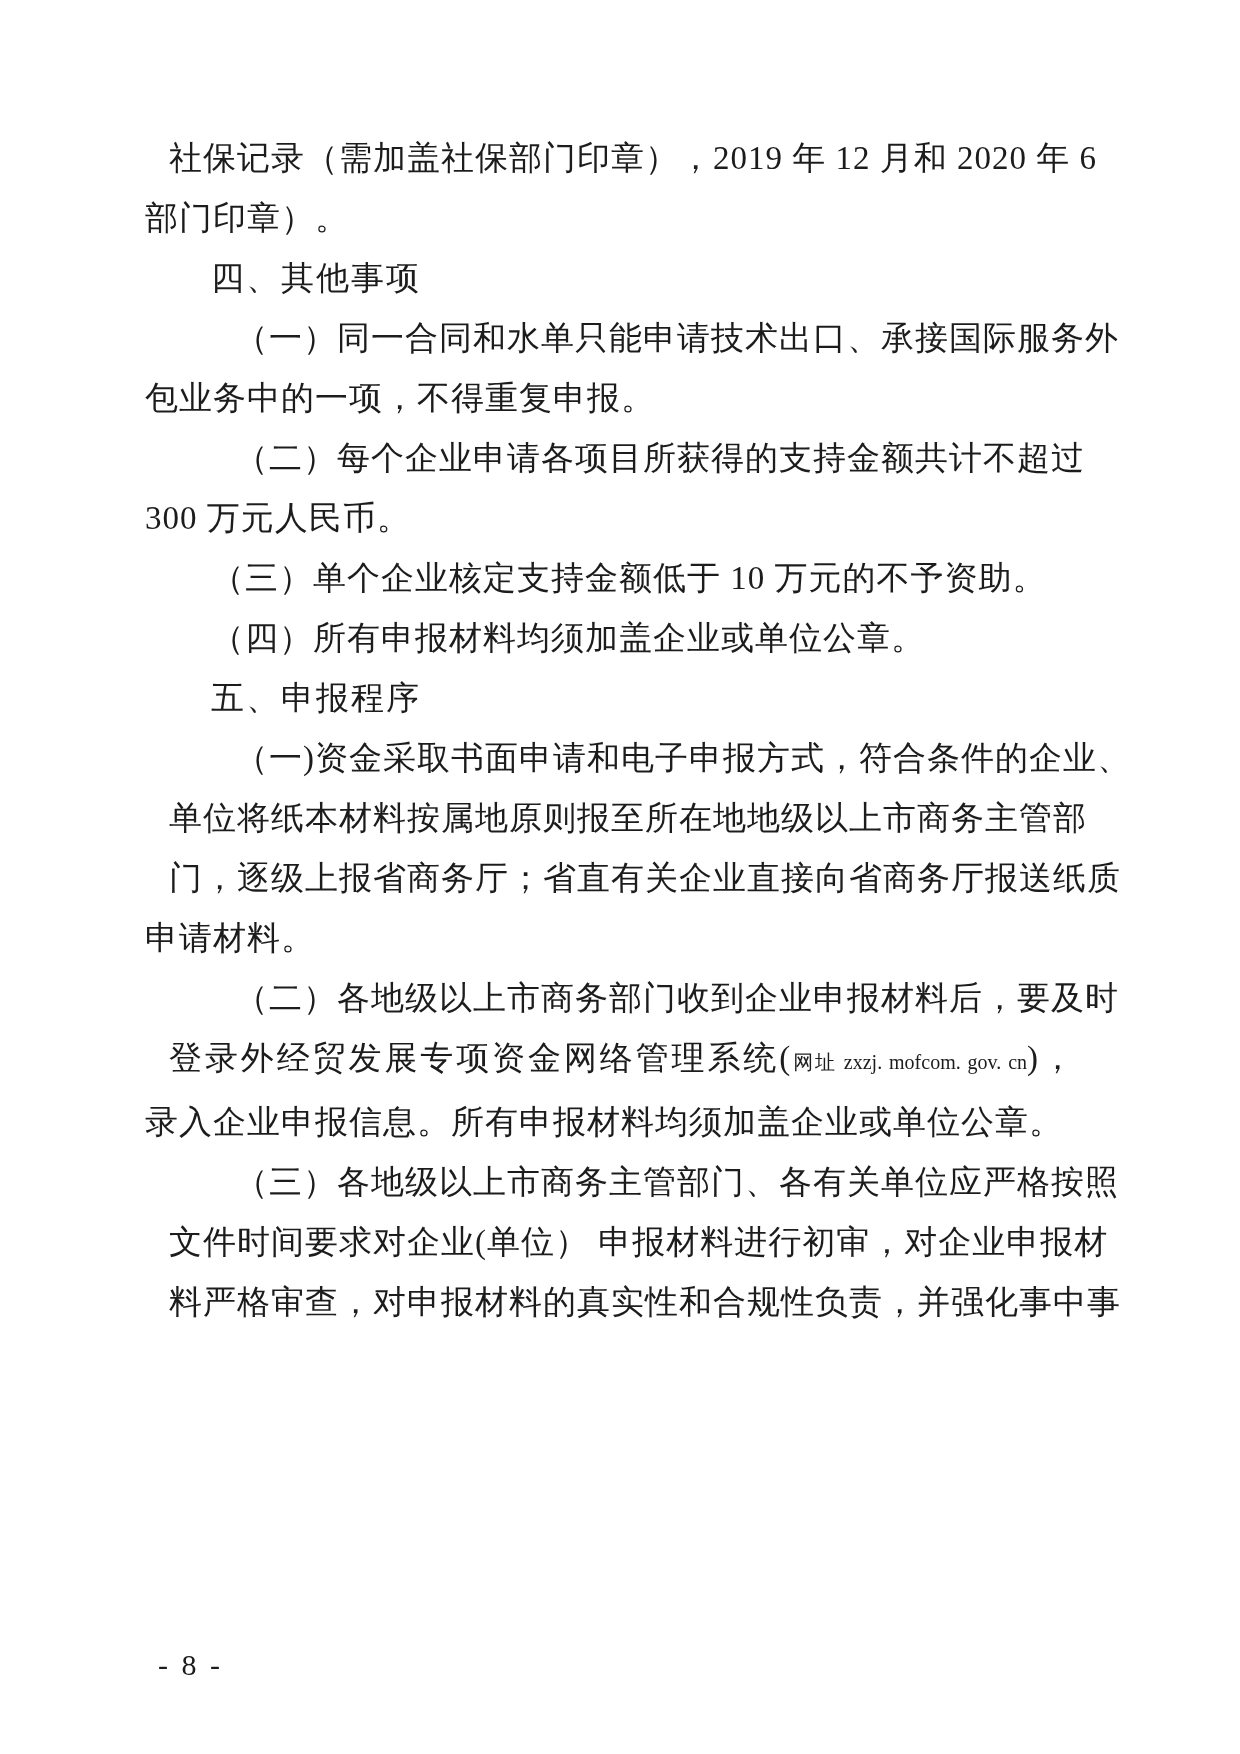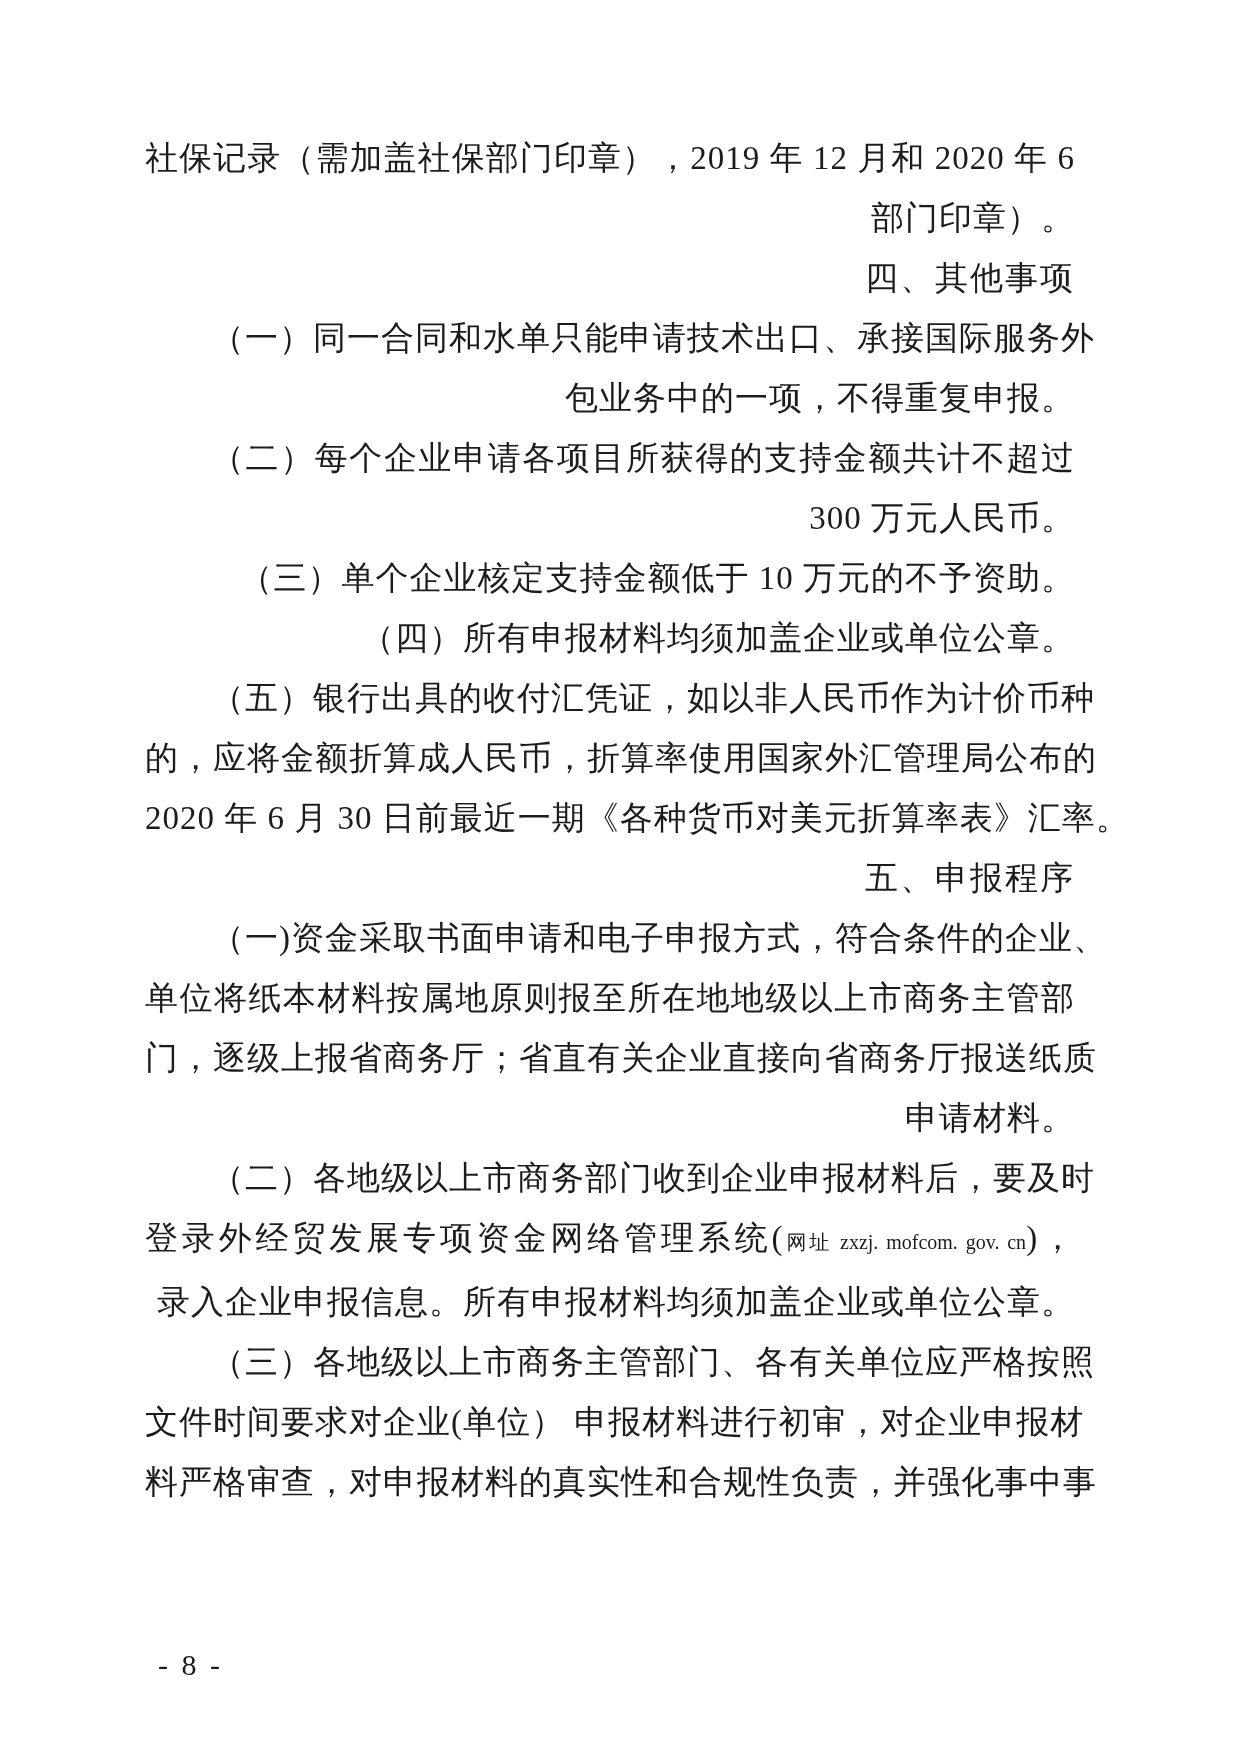--- a/index.html
+++ b/index.html
@@ -22,29 +22,29 @@
     position: absolute;
     left: 145px;
     top: 128px;
     width: 930px;
   }
   .line {
     font-size: 33px;
     line-height: 60px;
     white-space: nowrap;
     letter-spacing: 1px;
-    text-align: right;
   }
   .line.indent {
     text-indent: 66px;
     font-family: Liberation Serif, serif;
   }
   .line.fill {
     text-align: justify;
     text-align-last: justify;
+    margin-left: 24px;
   }
   .block.heading .line {
     font-family: "Liberation Sans", sans-serif;
     font-weight: normal;
     letter-spacing: 2px;
   }
   .latin-small {
     font-size: 20px;
     letter-spacing: 0;
   }
@@ -78,25 +78,20 @@
       <div class="block paragraph">
         <div class="line indent fill">（二）每个企业申请各项目所获得的支持金额共计不超过</div>
         <div class="line">300 万元人民币。</div>
       </div>
       <div class="block paragraph">
         <div class="line indent">（三）单个企业核定支持金额低于 10 万元的不予资助。</div>
       </div>
       <div class="block paragraph">
         <div class="line indent">（四）所有申报材料均须加盖企业或单位公章。</div>
       </div>
-      <div class="block paragraph">
-        <div class="line indent fill">（五）银行出具的收付汇凭证，如以非人民币作为计价币种</div>
-        <div class="line fill">的，应将金额折算成人民币，折算率使用国家外汇管理局公布的</div>
-        <div class="line">2020 年 6 月 30 日前最近一期《各种货币对美元折算率表》汇率。</div>
-      </div>
       <div class="block heading">
         <div class="line indent">五、申报程序</div>
       </div>
       <div class="block paragraph">
         <div class="line indent fill">（一)资金采取书面申请和电子申报方式，符合条件的企业、</div>
         <div class="line fill">单位将纸本材料按属地原则报至所在地地级以上市商务主管部</div>
         <div class="line fill">门，逐级上报省商务厅；省直有关企业直接向省商务厅报送纸质</div>
         <div class="line">申请材料。</div>
       </div>
       <div class="block paragraph">

